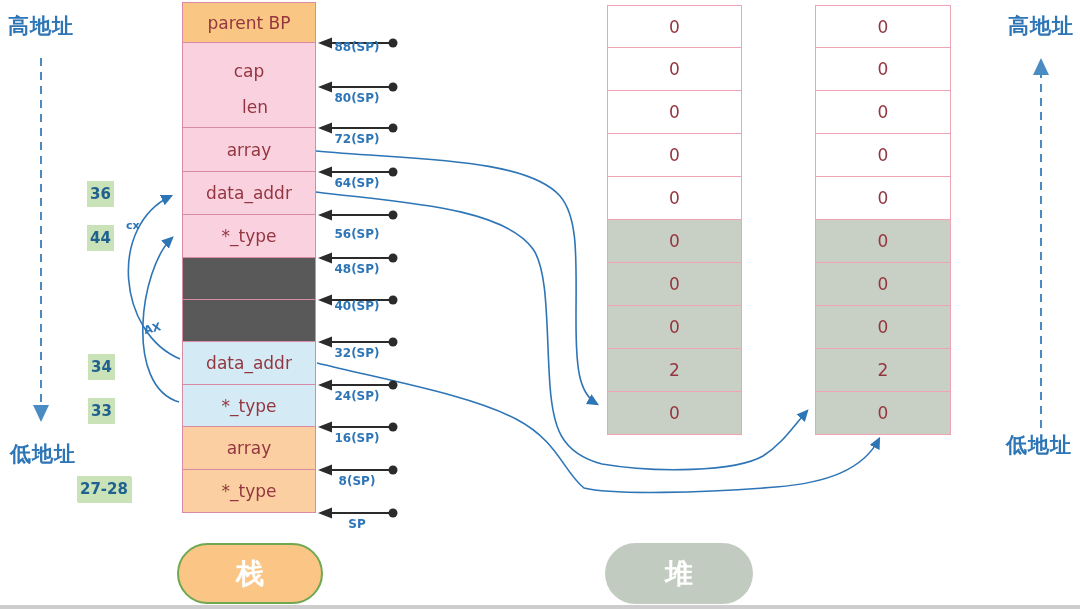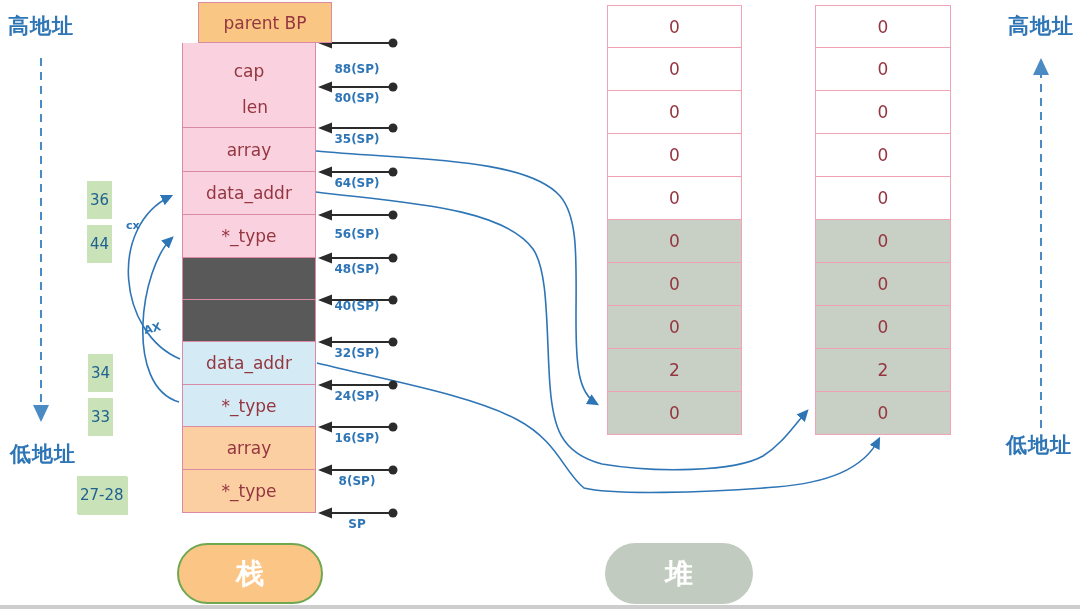--- a/index.html
+++ b/index.html
@@ -12,41 +12,41 @@
   .axis-label{
     position:absolute;color:var(--blue,#2E75B6);font-size:21px;font-weight:bold;
     letter-spacing:1px;white-space:nowrap;
   }
   .stack-cell{
     position:absolute;left:182px;width:134px;box-sizing:border-box;
     border:1px solid var(--cellBorder,#D98BA6);border-top:none;
     display:flex;align-items:center;justify-content:center;
     color:var(--maroon,#943640);font-size:17px;
   }
-  .stack-cell.first{border-top:1px solid var(--cellBorder,#D98BA6);margin-left:16px;}
+  .stack-cell.first{border-top:1px solid var(--cellBorder,#D98BA6);}
   .stack-cell.orange{background:var(--stackOrange,#FAC683);}
   .stack-cell.pink{background:var(--stackPink,#FAD1DF);}
   .stack-cell.dark{background:var(--stackDark,#595959);}
   .stack-cell.blue{background:var(--stackBlue,#D4EAF4);}
   .stack-cell.peach{background:var(--stackPeach,#FBCFA2);}
   .sp-label{
     position:absolute;left:320px;width:74px;text-align:center;
     color:var(--blue,#2E75B6);font-size:12px;font-weight:bold;white-space:nowrap;
   }
   .heap-cell{
     position:absolute;box-sizing:border-box;
     border:1px solid var(--heapBorder,#EFA3B5);border-top:none;
     display:flex;align-items:center;justify-content:center;
     color:var(--maroon,#943640);font-size:17px;background:#ffffff;
   }
   .heap-cell.first{border-top:1px solid var(--heapBorder,#EFA3B5);}
   .heap-cell.gray{background:var(--heapGray,#C8CFC5);}
   .line-badge{
     position:absolute;background:var(--highlight,#C9E2B8);color:#20618F;
-    font-size:15px;font-weight:normal;padding:10px 3px;white-space:nowrap;
+    font-size:15px;font-weight:bold;padding:4px 3px;white-space:nowrap;
   }
   .reg-label{
     position:absolute;color:var(--blue,#2E75B6);font-size:11px;font-weight:bold;
   }
   .pill{
     position:absolute;border-radius:31px;color:#ffffff;font-size:28px;font-weight:bold;
     display:flex;align-items:center;justify-content:center;
   }
   #stack-pill{left:177px;top:543px;width:146px;height:61px;
     background:var(--pillStack,#FAC585);border:2px solid var(--pillStackBorder,#6FA850);box-sizing:border-box;}
@@ -137,23 +137,23 @@
       <div class="stack-cell pink" style="top: 172px; height: 43px;">data_addr</div>
       <div class="stack-cell pink" style="top: 215px; height: 43px;">*_type</div>
       <div class="stack-cell dark" style="top: 258px; height: 42px;"></div>
       <div class="stack-cell dark" style="top: 300px; height: 42px;"></div>
       <div class="stack-cell blue" style="top: 342px; height: 43px;">data_addr</div>
       <div class="stack-cell blue" style="top: 385px; height: 42px;">*_type</div>
       <div class="stack-cell peach" style="top: 427px; height: 43px;">array</div>
       <div class="stack-cell peach" style="top: 470px; height: 43px;">*_type</div>
     </div>
   <div id="sp-labels">
-      <div class="sp-label" style="top: 62px;">88(SP)</div>
+      <div class="sp-label" style="top: 40px;">88(SP)</div>
       <div class="sp-label" style="top: 91px;">80(SP)</div>
-      <div class="sp-label" style="top: 132px;">35(SP)</div>
+      <div class="sp-label" style="top: 132px;">72(SP)</div>
       <div class="sp-label" style="top: 176px;">64(SP)</div>
       <div class="sp-label" style="top: 219px; margin-top: 8px;">56(SP)</div>
       <div class="sp-label" style="top: 262px;">48(SP)</div>
       <div class="sp-label" style="top: 299px;">40(SP)</div>
       <div class="sp-label" style="top: 346px;">32(SP)</div>
       <div class="sp-label" style="top: 389px;">24(SP)</div>
       <div class="sp-label" style="top: 431px;">16(SP)</div>
       <div class="sp-label" style="top: 474px;">8(SP)</div>
       <div class="sp-label" style="top: 517px;">SP</div>
     </div>

